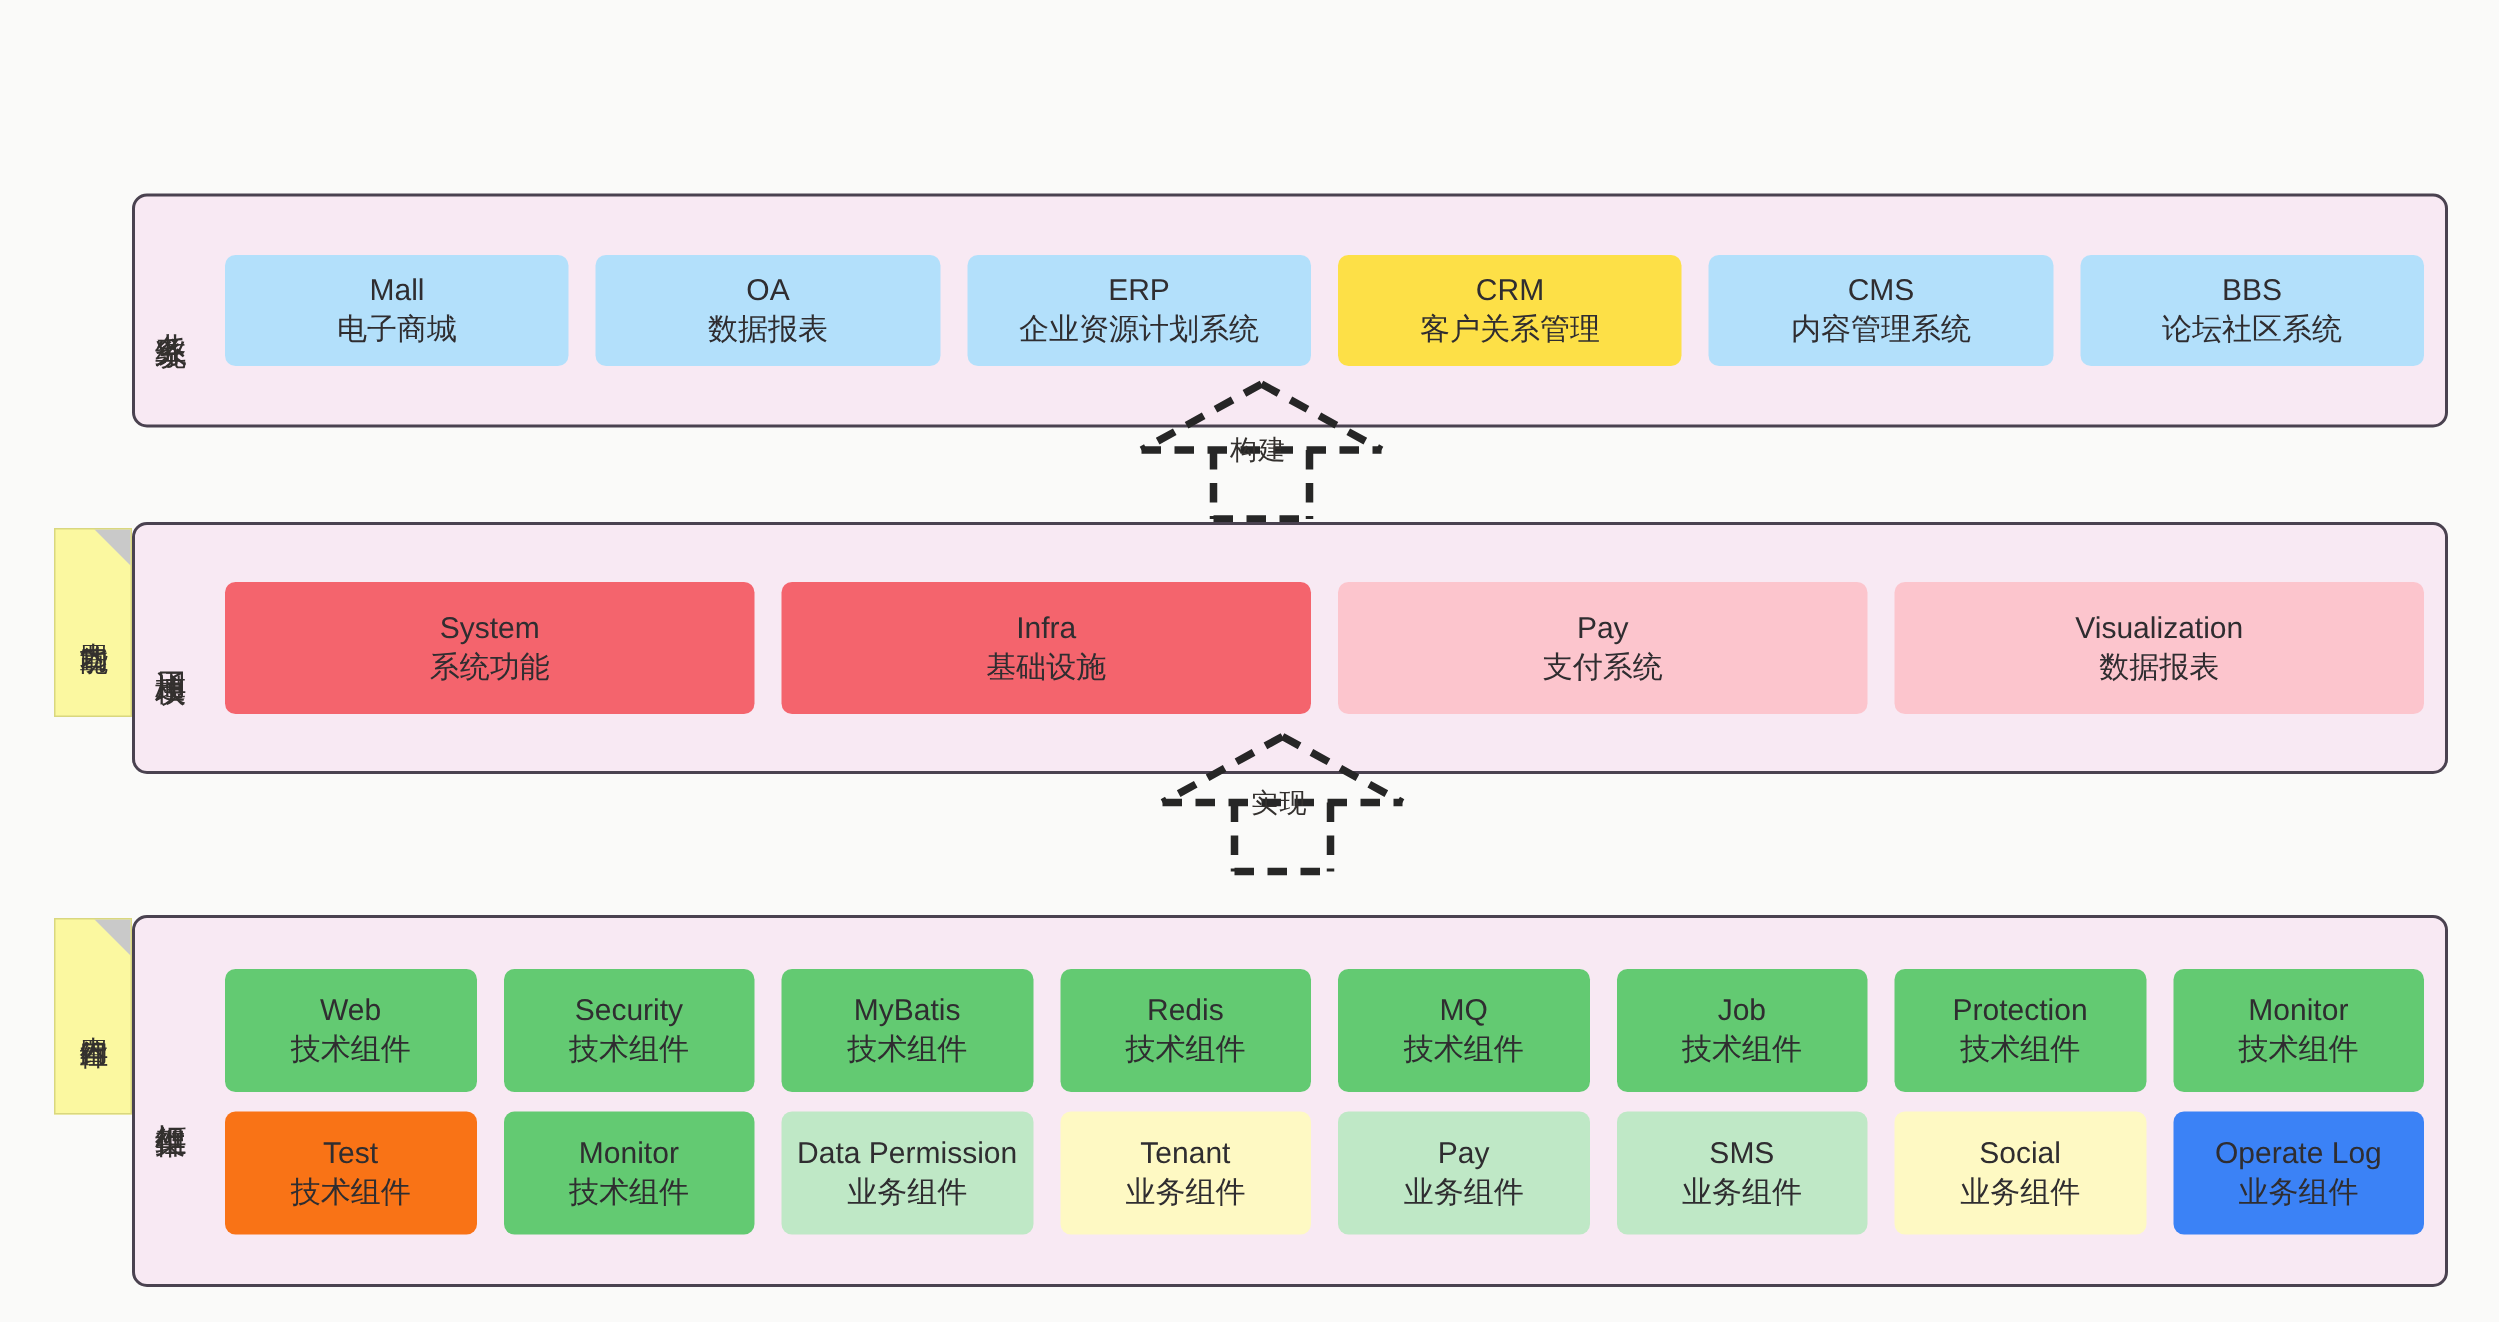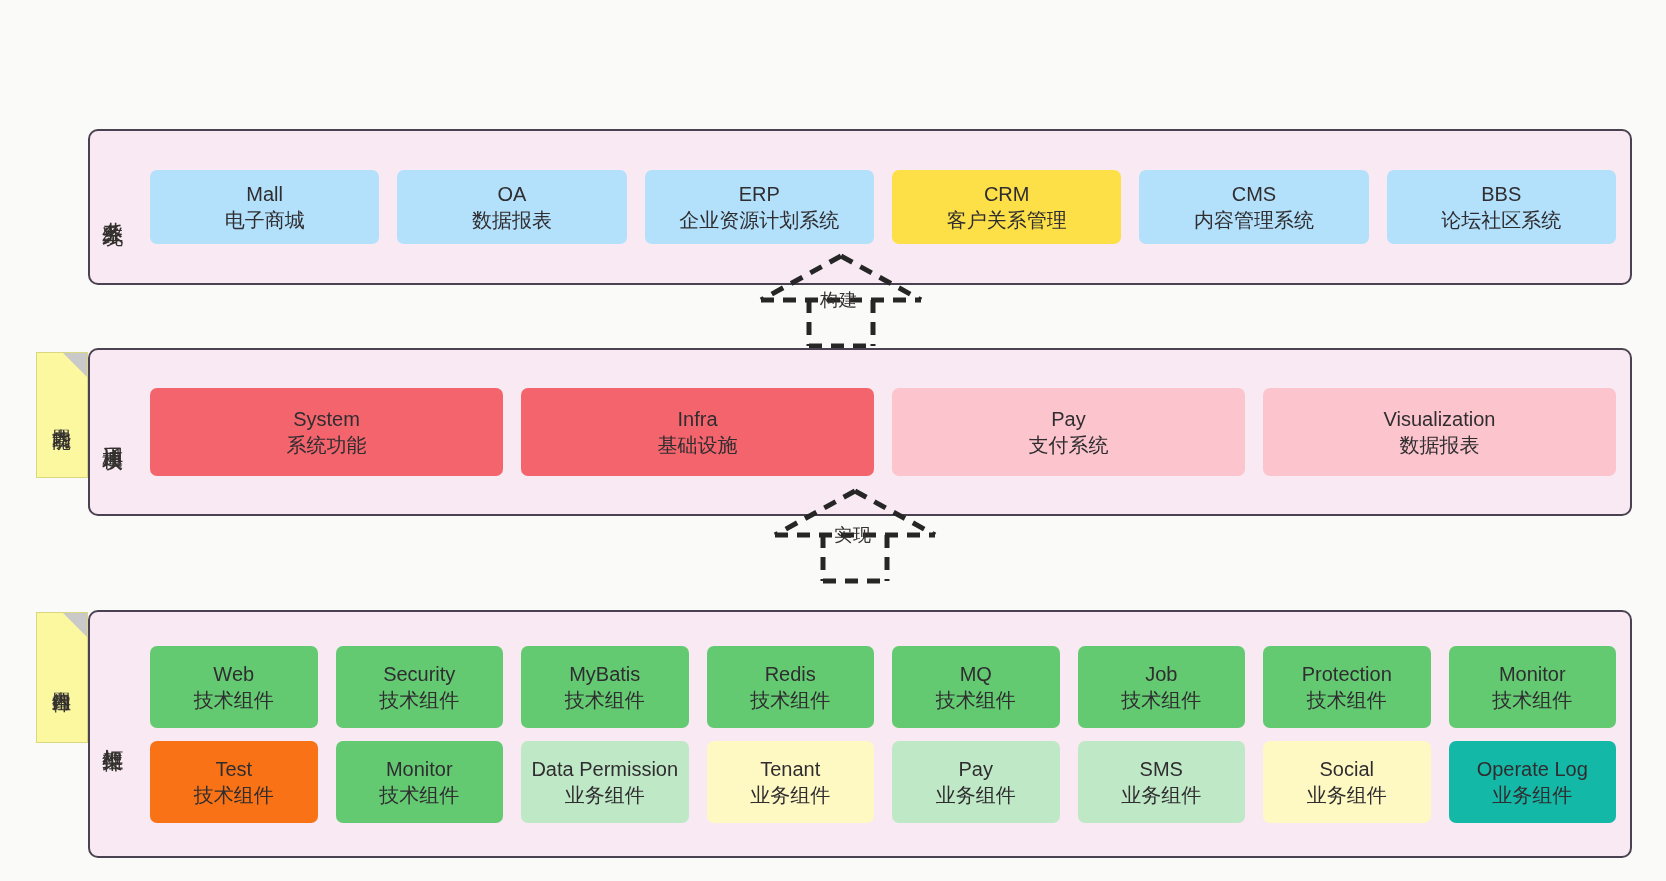--- a/index.html
+++ b/index.html
@@ -274,21 +274,21 @@
           <span class="ln">业务组件</span>
         </div>
         <div class="cell" style="background:#bfe8c6">
           <span class="ln">SMS</span>
           <span class="ln">业务组件</span>
         </div>
         <div class="cell" style="background:#fef9c3">
           <span class="ln">Social</span>
           <span class="ln">业务组件</span>
         </div>
-        <div class="cell" style="background:#14b8a6">
+        <div class="cell" style="background:#3b82f6">
           <span class="ln">Operate Log</span>
           <span class="ln">业务组件</span>
         </div>
       </div>
     </div>
   </div>
 
 </div>
 
 </body></html>

